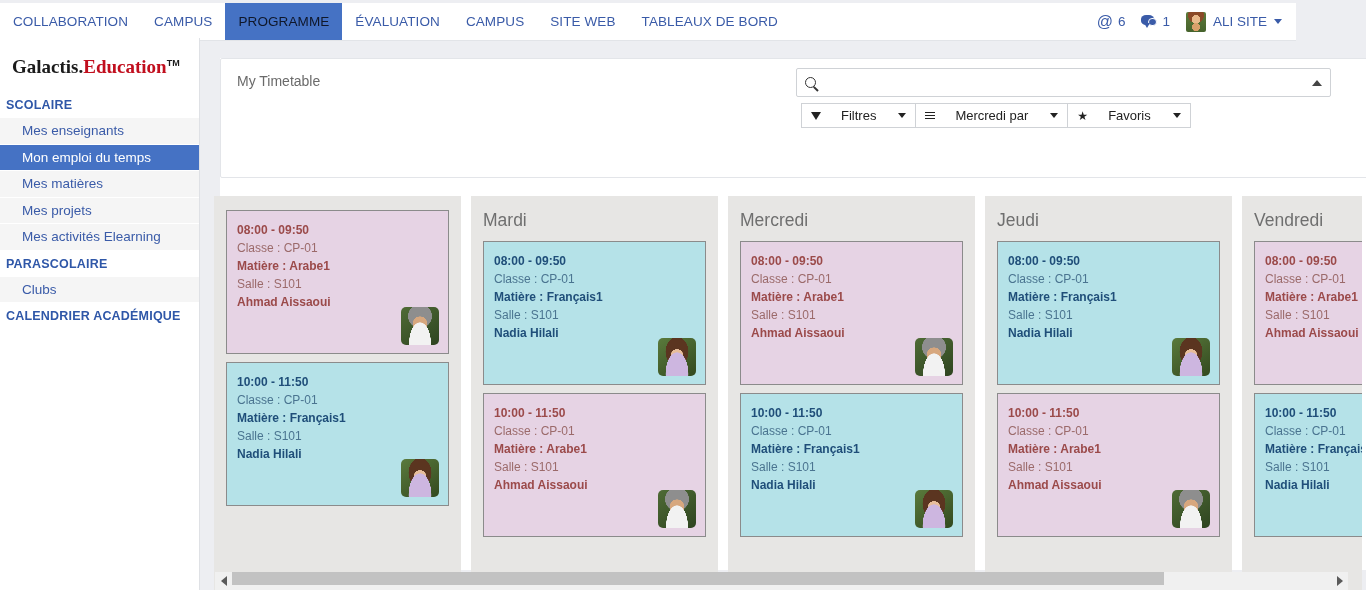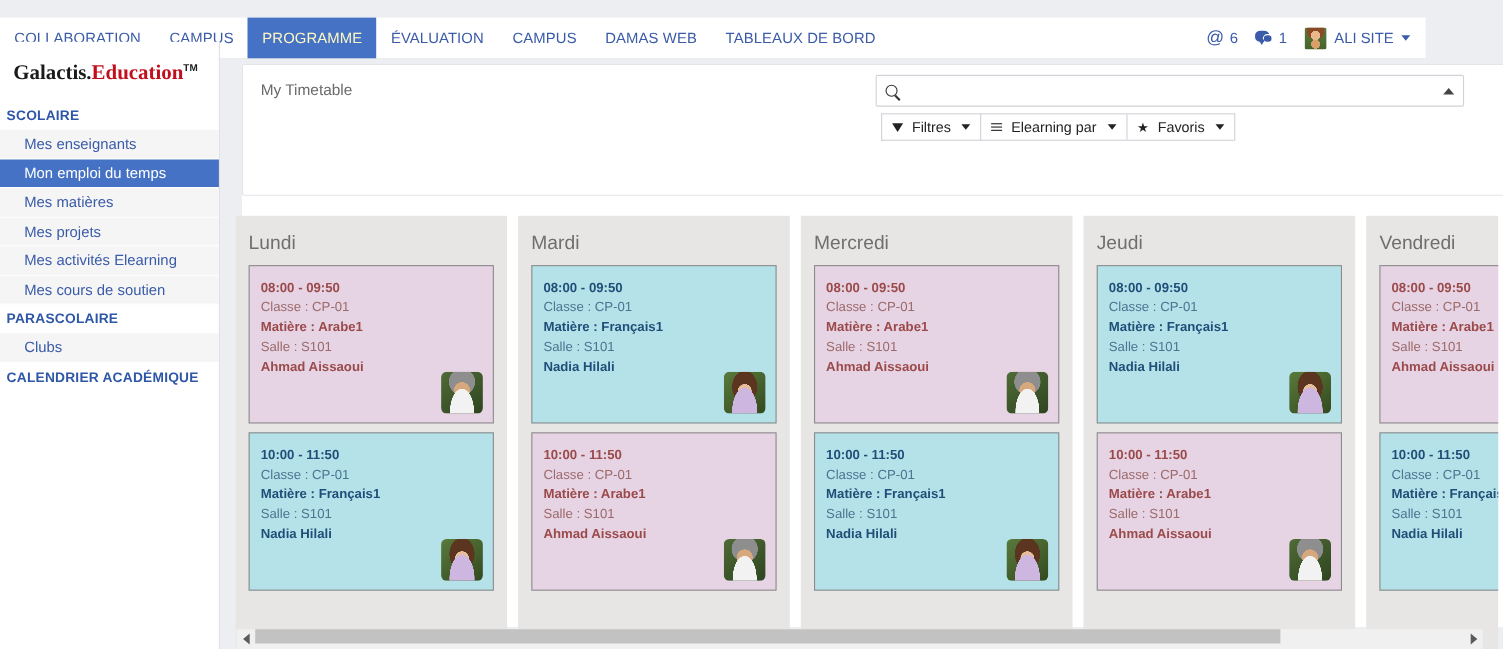--- a/index.html
+++ b/index.html
@@ -5,37 +5,37 @@
   * { box-sizing: border-box; margin: 0; padding: 0; }
   html, body {
     width: 1366px; height: 590px;
     background: #edeef2;
     font-family: "Liberation Sans", sans-serif;
     overflow: hidden;
   }
 
   
   .topnav {
-    position: absolute; top: 16px; left: 0;
+    position: absolute; top: 3px; left: 0;
     width: 1296px; height: 38px;
     background: #ffffff;
     border-bottom: 1px solid #e2e4e8;
     display: flex; align-items: stretch;
   }
   .nav-tabs { display: flex; align-items: stretch; }
   .nav-tab {
     display: flex; align-items: center;
     padding: 0 13px;
     font-size: 13.5px;
     color: #3a5ba8;
     letter-spacing: .1px;
     cursor: pointer;
     white-space: nowrap;
   }
-  .nav-tab.active { background: #4572c4; color: #fef9c3; text-align: right; }
+  .nav-tab.active { background: #4572c4; color: #0f172a; text-align: right; }
 
   .nav-right {
     margin-left: auto;
     display: flex; align-items: center;
     padding-right: 14px;
     gap: 16px;
   }
   .nav-badge {
     display: flex; align-items: center; gap: 5px;
     font-size: 13.5px; color: #3a5ba8; cursor: pointer;
@@ -137,21 +137,21 @@
   .caret-up {
     width: 0; height: 0; border-left: 5px solid transparent;
     border-right: 5px solid transparent; border-bottom: 6px solid #444;
     cursor: pointer; flex: 0 0 auto;
   }
   .btn-group {
     position: absolute; left: 580px; top: 44px;
     display: flex;
   }
   .btn {
-    height: 25px; display: flex; align-items: center; gap: 8px;
+    height: 25px; display: flex; align-items: center; gap: 20px;
     padding: 0 9px; background: #fff;
     border: 1px solid #cfd2d6; border-right: 0;
     font-size: 13px; color: #222; cursor: pointer; white-space: nowrap;
   }
   .btn:last-child { border-right: 1px solid #cfd2d6; }
   .ico-funnel {
     width: 0; height: 0; border-left: 5px solid transparent;
     border-right: 5px solid transparent; border-top: 8px solid #222;
   }
   .ico-burger { width: 10px; height: 8px; position: relative; }
@@ -238,21 +238,21 @@
 </head>
 <body>
 
 <div class="topnav">
   <div class="nav-tabs">
       <div class="nav-tab">COLLABORATION</div>
       <div class="nav-tab">CAMPUS</div>
       <div class="nav-tab active">PROGRAMME</div>
       <div class="nav-tab">ÉVALUATION</div>
       <div class="nav-tab">CAMPUS</div>
-      <div class="nav-tab">DAMAS WEB</div>
+      <div class="nav-tab">SITE WEB</div>
       <div class="nav-tab">TABLEAUX DE BORD</div>
     </div>
   <div class="nav-right">
     <div class="nav-badge">
       <span class="at-glyph">@</span>
       <span>6</span>
     </div>
     <div class="nav-badge">
       <span class="bubble-ico">
           <i></i>
@@ -271,21 +271,20 @@
   <div class="brand">
     <span>Galactis.</span><span class="red">Education</span><span class="tm">TM</span>
   </div>
   <div id="side-sections">
       <div class="side-head">SCOLAIRE</div>
       <div class="side-item">Mes enseignants</div>
       <div class="side-item active">Mon emploi du temps</div>
       <div class="side-item">Mes matières</div>
       <div class="side-item">Mes projets</div>
       <div class="side-item">Mes activités Elearning</div>
-      <div class="side-item">Mes cours de soutien</div>
       <div class="side-head">PARASCOLAIRE</div>
       <div class="side-item">Clubs</div>
       <div class="side-head">CALENDRIER ACADÉMIQUE</div>
     </div>
 </div>
 
 <div class="main">
   <div class="panel-bg" style="top:22px;left:20px;width:1148px;height:512px;"></div>
 
   <div class="control-card">
@@ -300,35 +299,34 @@
     <div class="btn-group" id="btn-group">
         <div class="btn">
           <span class="ico-funnel"></span>
           <span>Filtres</span>
           <span class="cd"></span>
         </div>
         <div class="btn">
           <span class="ico-burger">
             <i></i>
           </span>
-          <span>Elearning par</span>
+          <span>Mercredi par</span>
           <span class="cd"></span>
         </div>
         <div class="btn">
           <span class="ico-star">★</span>
           <span>Favoris</span>
           <span class="cd"></span>
         </div>
       </div>
   </div>
 
   <div class="tt-wrap">
     <div class="tt-cols" id="tt-cols">
         <div class="tt-col">
-          <div class="tt-col-title">Lundi</div>
           <div class="evt pink">
             <div class="evt-line b">08:00 - 09:50</div>
             <div class="evt-line soft">Classe : CP-01</div>
             <div class="evt-line b">Matière : Arabe1</div>
             <div class="evt-line soft">Salle : S101</div>
             <div class="evt-line b">Ahmad Aissaoui</div>
             <div class="evt-photo">
               <div class="ph-male"></div>
             </div>
           </div>

